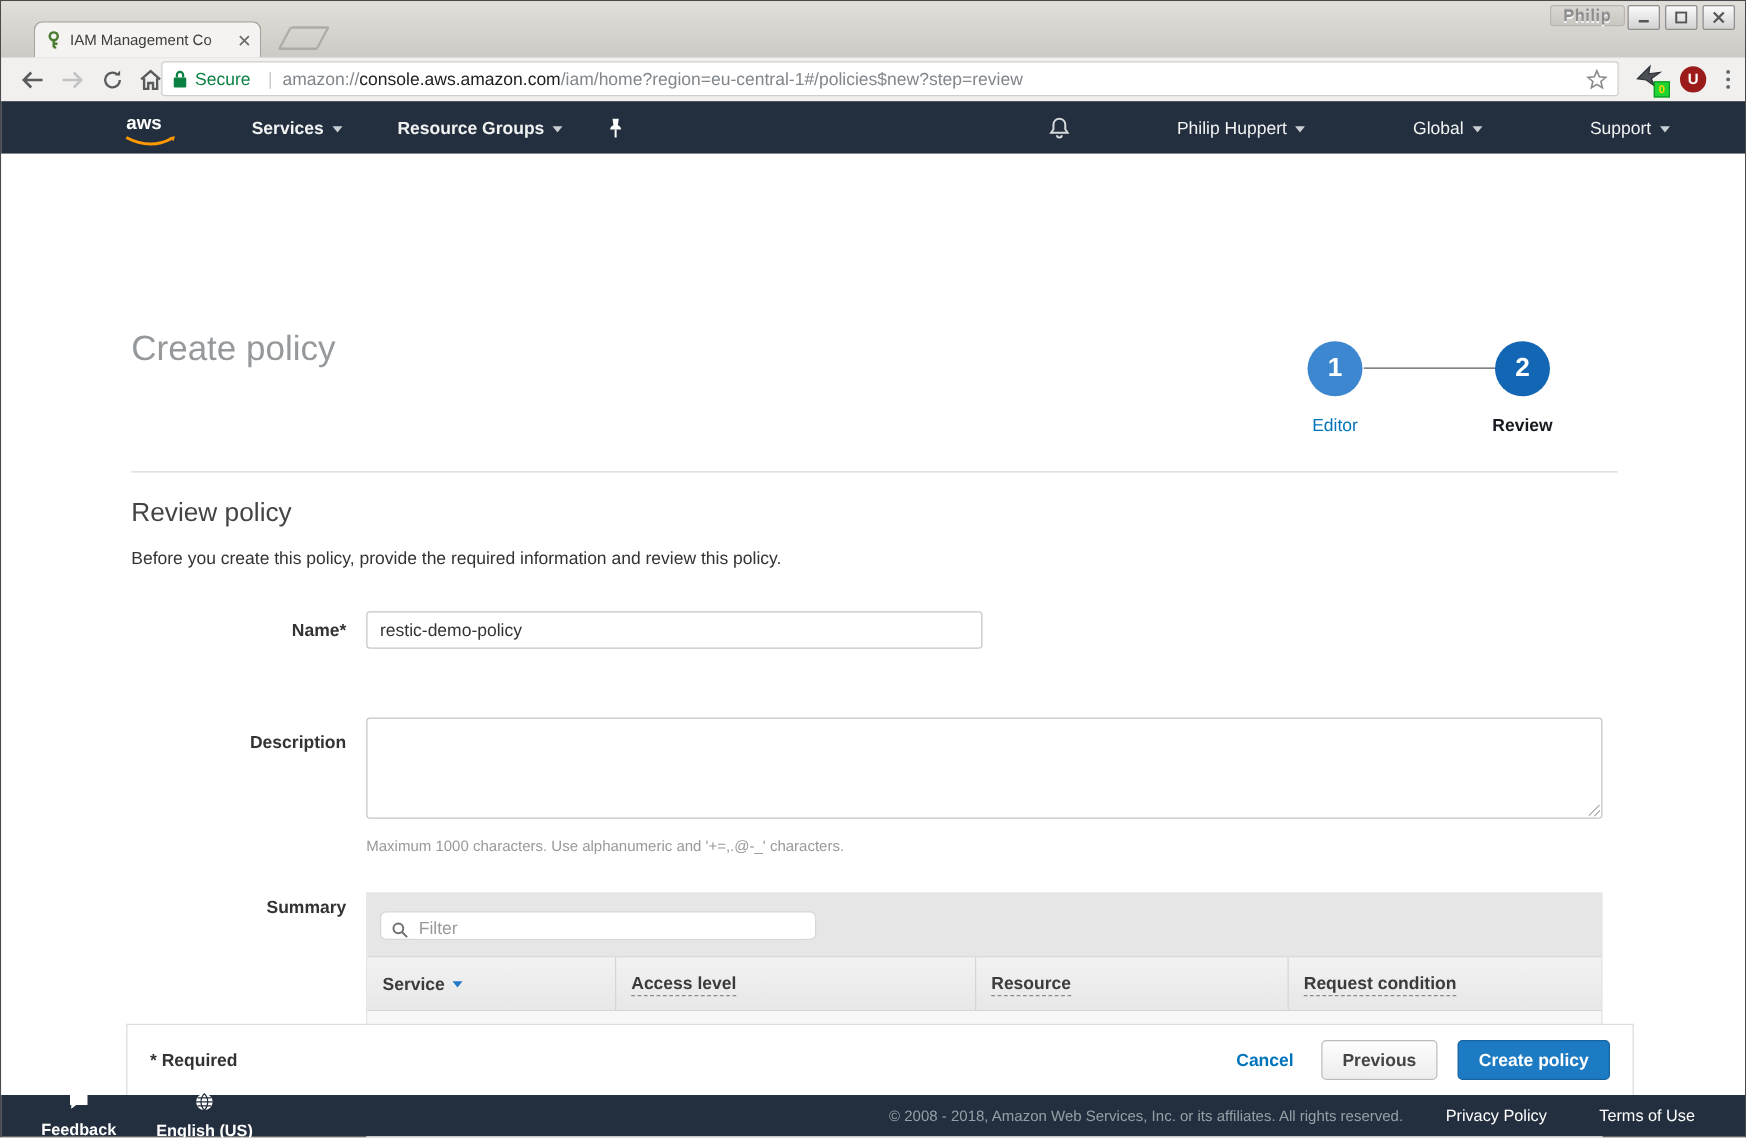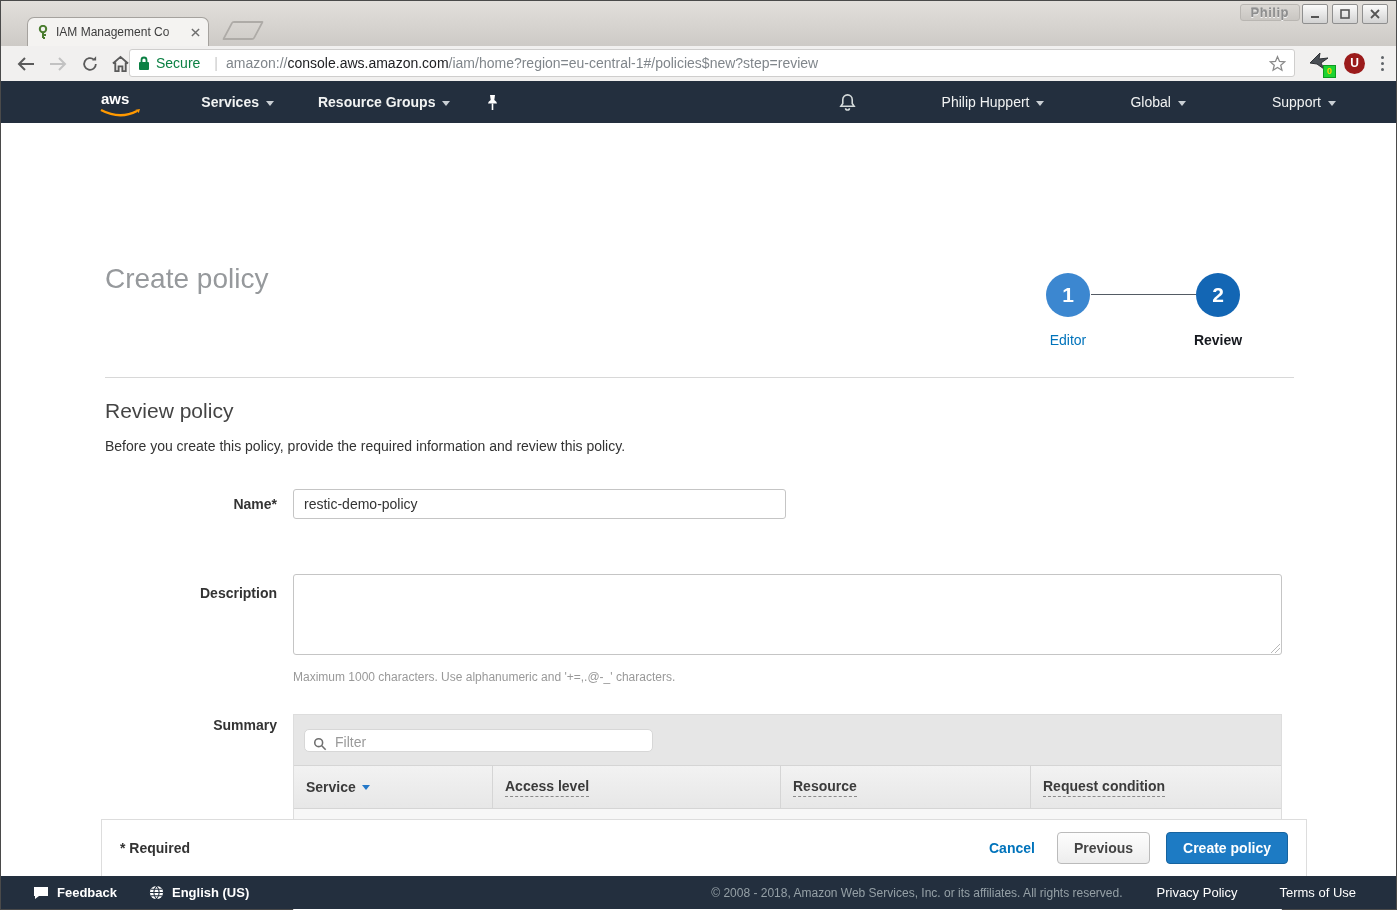--- a/index.html
+++ b/index.html
@@ -81,21 +81,21 @@
   .required{font-size:14px;font-weight:bold;color:#333;}
   .btns{margin-left:auto;display:flex;align-items:center;gap:22px;}
   .cancel{font-size:14px;font-weight:bold;}
   .btn{height:32px;border-radius:4px;font-size:14px;font-weight:bold;padding:0 16px;cursor:pointer;font-family:"Liberation Sans",sans-serif;}
   .btn.secondary{background:linear-gradient(180deg,#fdfdfd,#ededed);border:1px solid #bbb;color:#444;}
   .btn.primary{background:#1d7bc4;border:1px solid #16639f;color:#fff;margin-left:-6px;}
 
   
   .appfooter{position:absolute;left:0;top:875px;width:100%;height:33px;background:#232f3e;display:flex;align-items:center;color:#fff;font-size:13px;}
   .footleft{display:flex;align-items:center;gap:10px;margin-left:32px;font-weight:bold;}
-  .footleft .item{display:flex;align-items:center;gap:8px;cursor:pointer;}
+  .footleft .item{display:flex;align-items:center;gap:8px;cursor:pointer;flex-direction:column;}
   .footleft .item + .item{margin-left:22px;}
   .copyright{margin-left:auto;color:#95a0a6;font-size:12px;}
   .footlinks{display:flex;gap:42px;margin:0 40px 0 34px;}
   .footlinks span{cursor:pointer;}
   .icon{display:inline-flex;align-items:center;justify-content:center;}
 </style>
 </head>
 <body>
 
 <div class="window">

